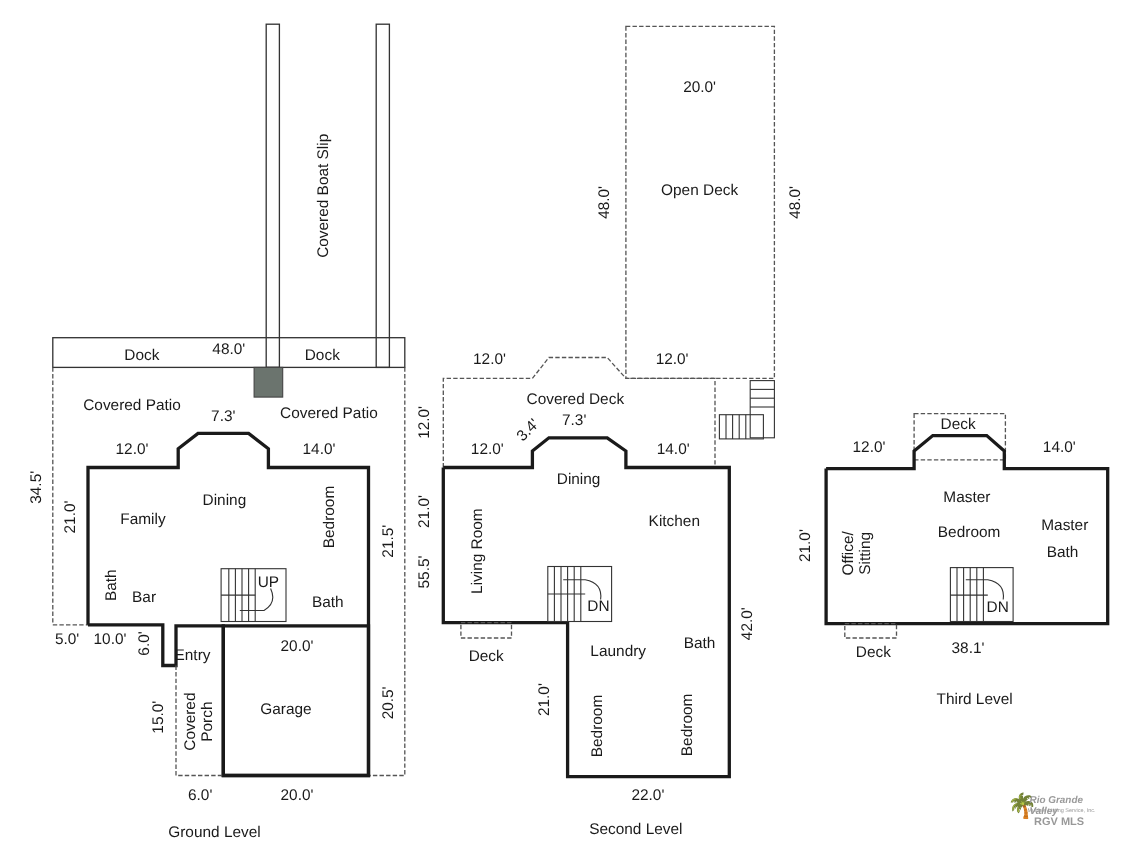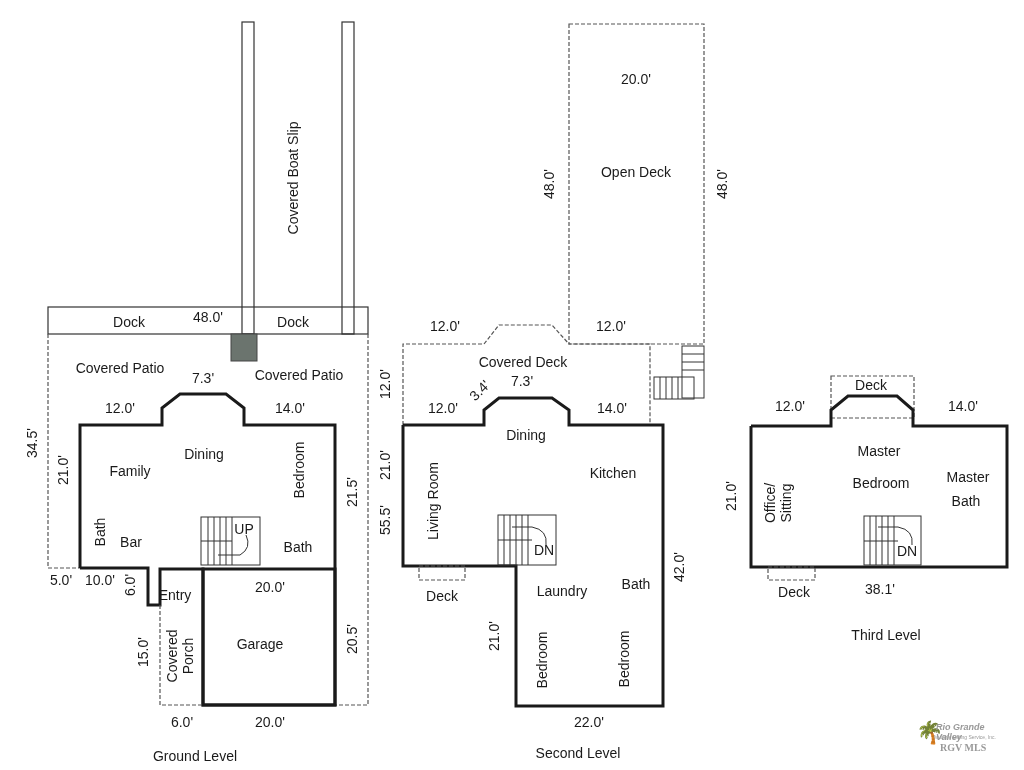--- a/index.html
+++ b/index.html
@@ -7,21 +7,21 @@
   svg{position:absolute;left:0;top:0;}
   .wall{fill:none;stroke:#1a1a1a;stroke-width:3;}
   .dash{fill:none;stroke:#555;stroke-width:1.2;stroke-dasharray:4 2;}
   .thin{fill:none;stroke:#333;stroke-width:1.2;}
   .lbl{font-family:"Liberation Sans",sans-serif;font-size:14px;fill:#1a1a1a;}
   .lvl{font-family:"Liberation Sans",sans-serif;font-size:14px;fill:#1a1a1a;}
   .stair{fill:none;stroke:#333;stroke-width:1;}
   .logo{position:absolute;left:912px;top:720px;width:100px;height:40px;color:#999;font-family:"Liberation Sans",sans-serif;}
   .logo .l1{position:absolute;left:24px;top:2px;font-size:9px;font-style:italic;font-weight:bold;}
   .logo .l2{position:absolute;left:22px;top:14px;font-size:5px;}
-  .logo .l3{position:absolute;left:28px;top:22px;font-size:10px;font-weight:bold;font-family:Liberation Serif, serif;}
+  .logo .l3{position:absolute;left:28px;top:22px;font-size:10px;font-weight:bold;}
   .logo .palm{position:absolute;left:4px;top:2px;font-size:22px;line-height:22px;}
 </style>
 </head>
 <body>
 
 <svg width="1024" height="770" viewBox="0 0 1024 770">
 
   <g>
 
     <rect x="242" y="22" width="12" height="312" class="thin"></rect>

